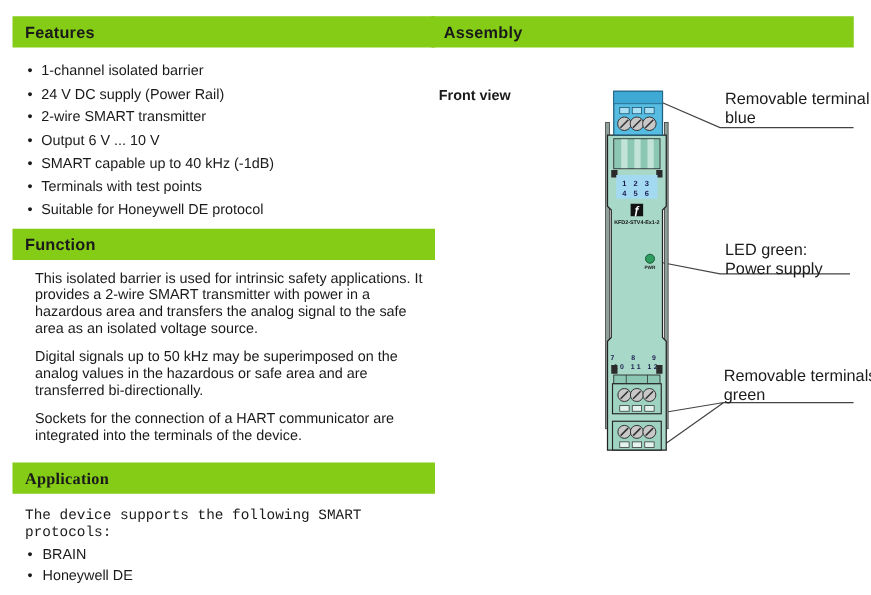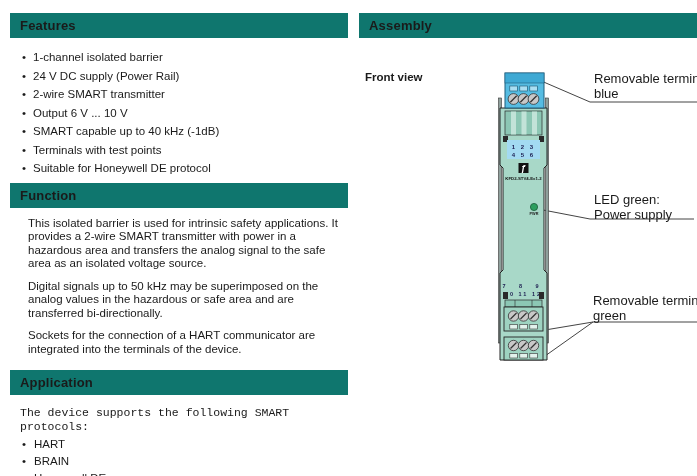--- a/index.html
+++ b/index.html
@@ -2,28 +2,28 @@
 <html><head>
 <meta charset="utf-8">
 <style>
   html,body{margin:0;padding:0;}
   body{
     width:697px;height:476px;position:relative;overflow:hidden;
     background:#ffffff;color:#1a1a1a;
     font-family:"Liberation Sans",sans-serif;
   }
   .col-left{position:absolute;left:10px;top:0;width:338px;}
-  .col-right{position:absolute;left:357px;top:0;width:340px;height:476px;}
+  .col-right{position:absolute;left:343px;top:0;width:340px;height:476px;}
   .sec-header{
-    background:#0f766e;height:25px;line-height:25px;padding-left:10px;
+    background:#84cc16;height:25px;line-height:25px;padding-left:10px;
     font-size:13px;font-weight:bold;letter-spacing:.2px;
   }
   #features-header{margin-top:13px;}
   #function-header{margin-top:5px;}
-  #application-header{margin-top:14px;}
+  #application-header{margin-top:14px;font-family:Liberation Serif, serif;}
   ul.bullets{list-style:none;margin:10px 0 0 0;padding:0;}
   ul.bullets li{position:relative;font-size:11.5px;padding-left:23px;}
   ul.bullets li::before{content:"\2022";position:absolute;left:12px;}
   ul.feat li{line-height:18.5px;}
   ul.app{margin-top:3px;}
   ul.app li{line-height:17px;padding-left:24px;}
   .para{margin:9px 0 0 18px;font-size:11.5px;line-height:13.5px;white-space:pre-line;}
   .intro{margin:11px 0 0 10px;font-size:11.5px;line-height:13.5px;font-family:Liberation Mono, monospace;}
   #assembly-header{margin:13px 0 0 2px;width:328px;}
   .front-view{position:absolute;left:8px;top:71px;font-size:11.5px;font-weight:bold;}
@@ -63,21 +63,20 @@
 analog values in the hazardous or safe area and are
 transferred bi-directionally.</p>
   <p class="para">Sockets for the connection of a HART communicator are
 integrated into the terminals of the device.</p>
 
   <div class="sec-header" id="application-header">
     <span>Application</span>
   </div>
   <p class="intro">The device supports the following SMART protocols:</p>
   <ul class="bullets app">
-    <li>HART</li>
     <li>BRAIN</li>
     <li>Honeywell DE</li>
   </ul>
 </div>
 
 <div class="col-right">
 
   <div class="sec-header" id="assembly-header">
     <span>Assembly</span>
   </div>

